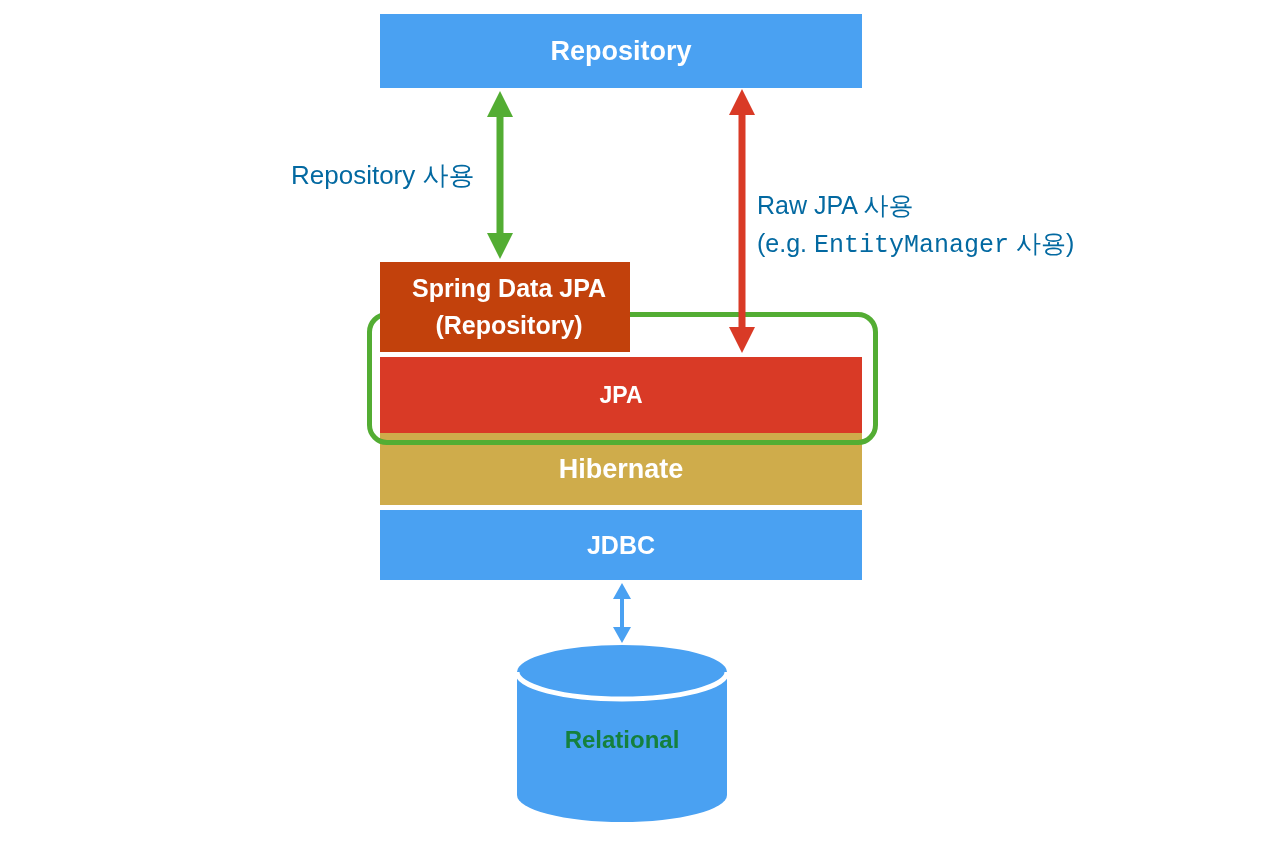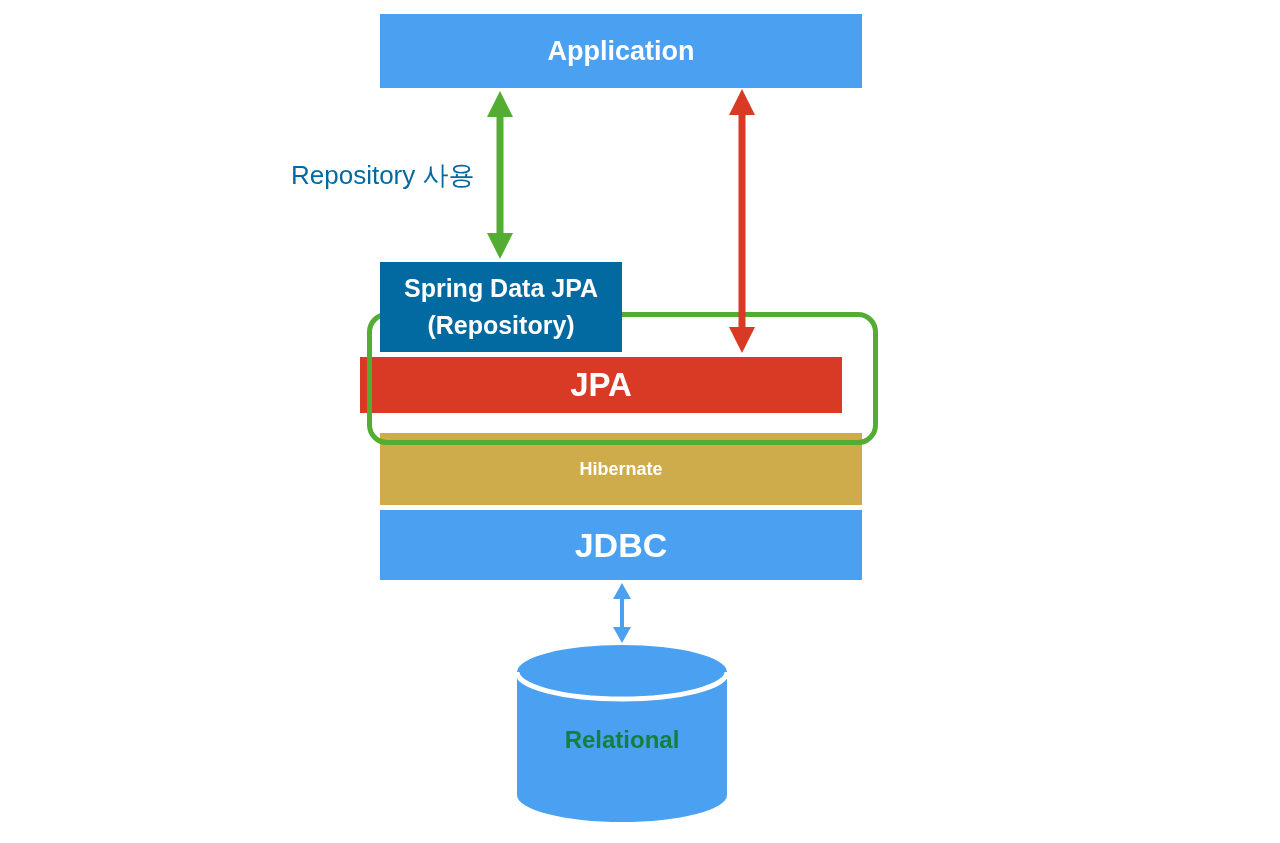--- a/index.html
+++ b/index.html
@@ -5,29 +5,29 @@
   html,body{margin:0;padding:0;background:#ffffff;}
   #canvas{
     position:relative;width:1280px;height:843px;background:#ffffff;
     overflow:hidden;font-family:"Liberation Sans",sans-serif;
   }
   .box{
     position:absolute;display:flex;align-items:center;justify-content:center;
     flex-direction:column;color:#ffffff;font-weight:bold;text-align:center;
   }
   .blue-bg{background:#4AA1F2;}
-  .green-bg{background:#0369a1;}
+  .green-bg{background:#c2410c;padding-left:8px;}
   .red-bg{background:#D93A26;}
   .gold-bg{background:#CFAC4B;}
 
   #application-box{left:380px;top:14px;width:482px;height:74px;font-size:27px;z-index:1;}
   #spring-box{left:380px;top:262px;width:242px;height:90px;font-size:25px;line-height:37px;z-index:3;}
-  #jpa-box{left:360px;top:357px;width:482px;height:56px;font-size:33px;z-index:1;}
-  #hibernate-box{left:380px;top:433px;width:482px;height:72px;font-size:18px;z-index:1;}
-  #jdbc-box{left:380px;top:510px;width:482px;height:70px;font-size:34px;z-index:1;}
+  #jpa-box{left:380px;top:357px;width:482px;height:76px;font-size:23px;z-index:1;}
+  #hibernate-box{left:380px;top:433px;width:482px;height:72px;font-size:27px;z-index:1;}
+  #jdbc-box{left:380px;top:510px;width:482px;height:70px;font-size:25px;z-index:1;}
 
   #jpa-group-outline{
     position:absolute;left:367px;top:312px;width:511px;height:133px;
     border:5px solid #53AD33;border-radius:20px;box-sizing:border-box;
     background:transparent;z-index:2;
   }
 
   .annotation{
     position:absolute;color:#0369a1;font-size:25px;font-weight:400;z-index:5;
   }
@@ -45,39 +45,43 @@
     position:absolute;left:517px;top:723px;width:210px;z-index:2;
     color:#15803d;font-weight:bold;font-size:24px;line-height:33px;text-align:center;
   }
 </style>
 </head>
 <body>
 
 <div id="canvas">
 
   <div class="box blue-bg" id="application-box">
-    <span>Application</span>
+    <span>Repository</span>
   </div>
 
   <svg class="arrow" id="repository-arrow" width="36" height="168" viewBox="0 0 36 168">
     <line x1="18" y1="16" x2="18" y2="152" stroke-width="7" stroke="#53AD33"></line>
     <polygon points="18,0 31,26 5,26" fill="#53AD33"></polygon>
     <polygon points="18,168 5,142 31,142" fill="#53AD33"></polygon>
   </svg>
 
   <svg class="arrow" id="raw-jpa-arrow" width="36" height="264" viewBox="0 0 36 264">
     <line x1="18" y1="16" x2="18" y2="248" stroke-width="7" stroke="#D93A26"></line>
     <polygon points="18,0 31,26 5,26" fill="#D93A26"></polygon>
     <polygon points="18,264 5,238 31,238" fill="#D93A26"></polygon>
   </svg>
 
   <div class="annotation" id="repository-usage-label">
     <span>Repository 사용</span>
   </div>
 
+  <div class="annotation" id="raw-jpa-usage-label">
+    <div>Raw JPA 사용</div>
+    <div><span>(e.g. </span><span class="code">EntityManager</span><span> 사용)</span></div>
+  </div>
 
   <div id="jpa-group-outline"></div>
 
   <div class="box green-bg" id="spring-box">
     <span>Spring Data JPA</span>
     <span>(Repository)</span>
   </div>
 
   <div class="box red-bg" id="jpa-box">
     <span>JPA</span>

